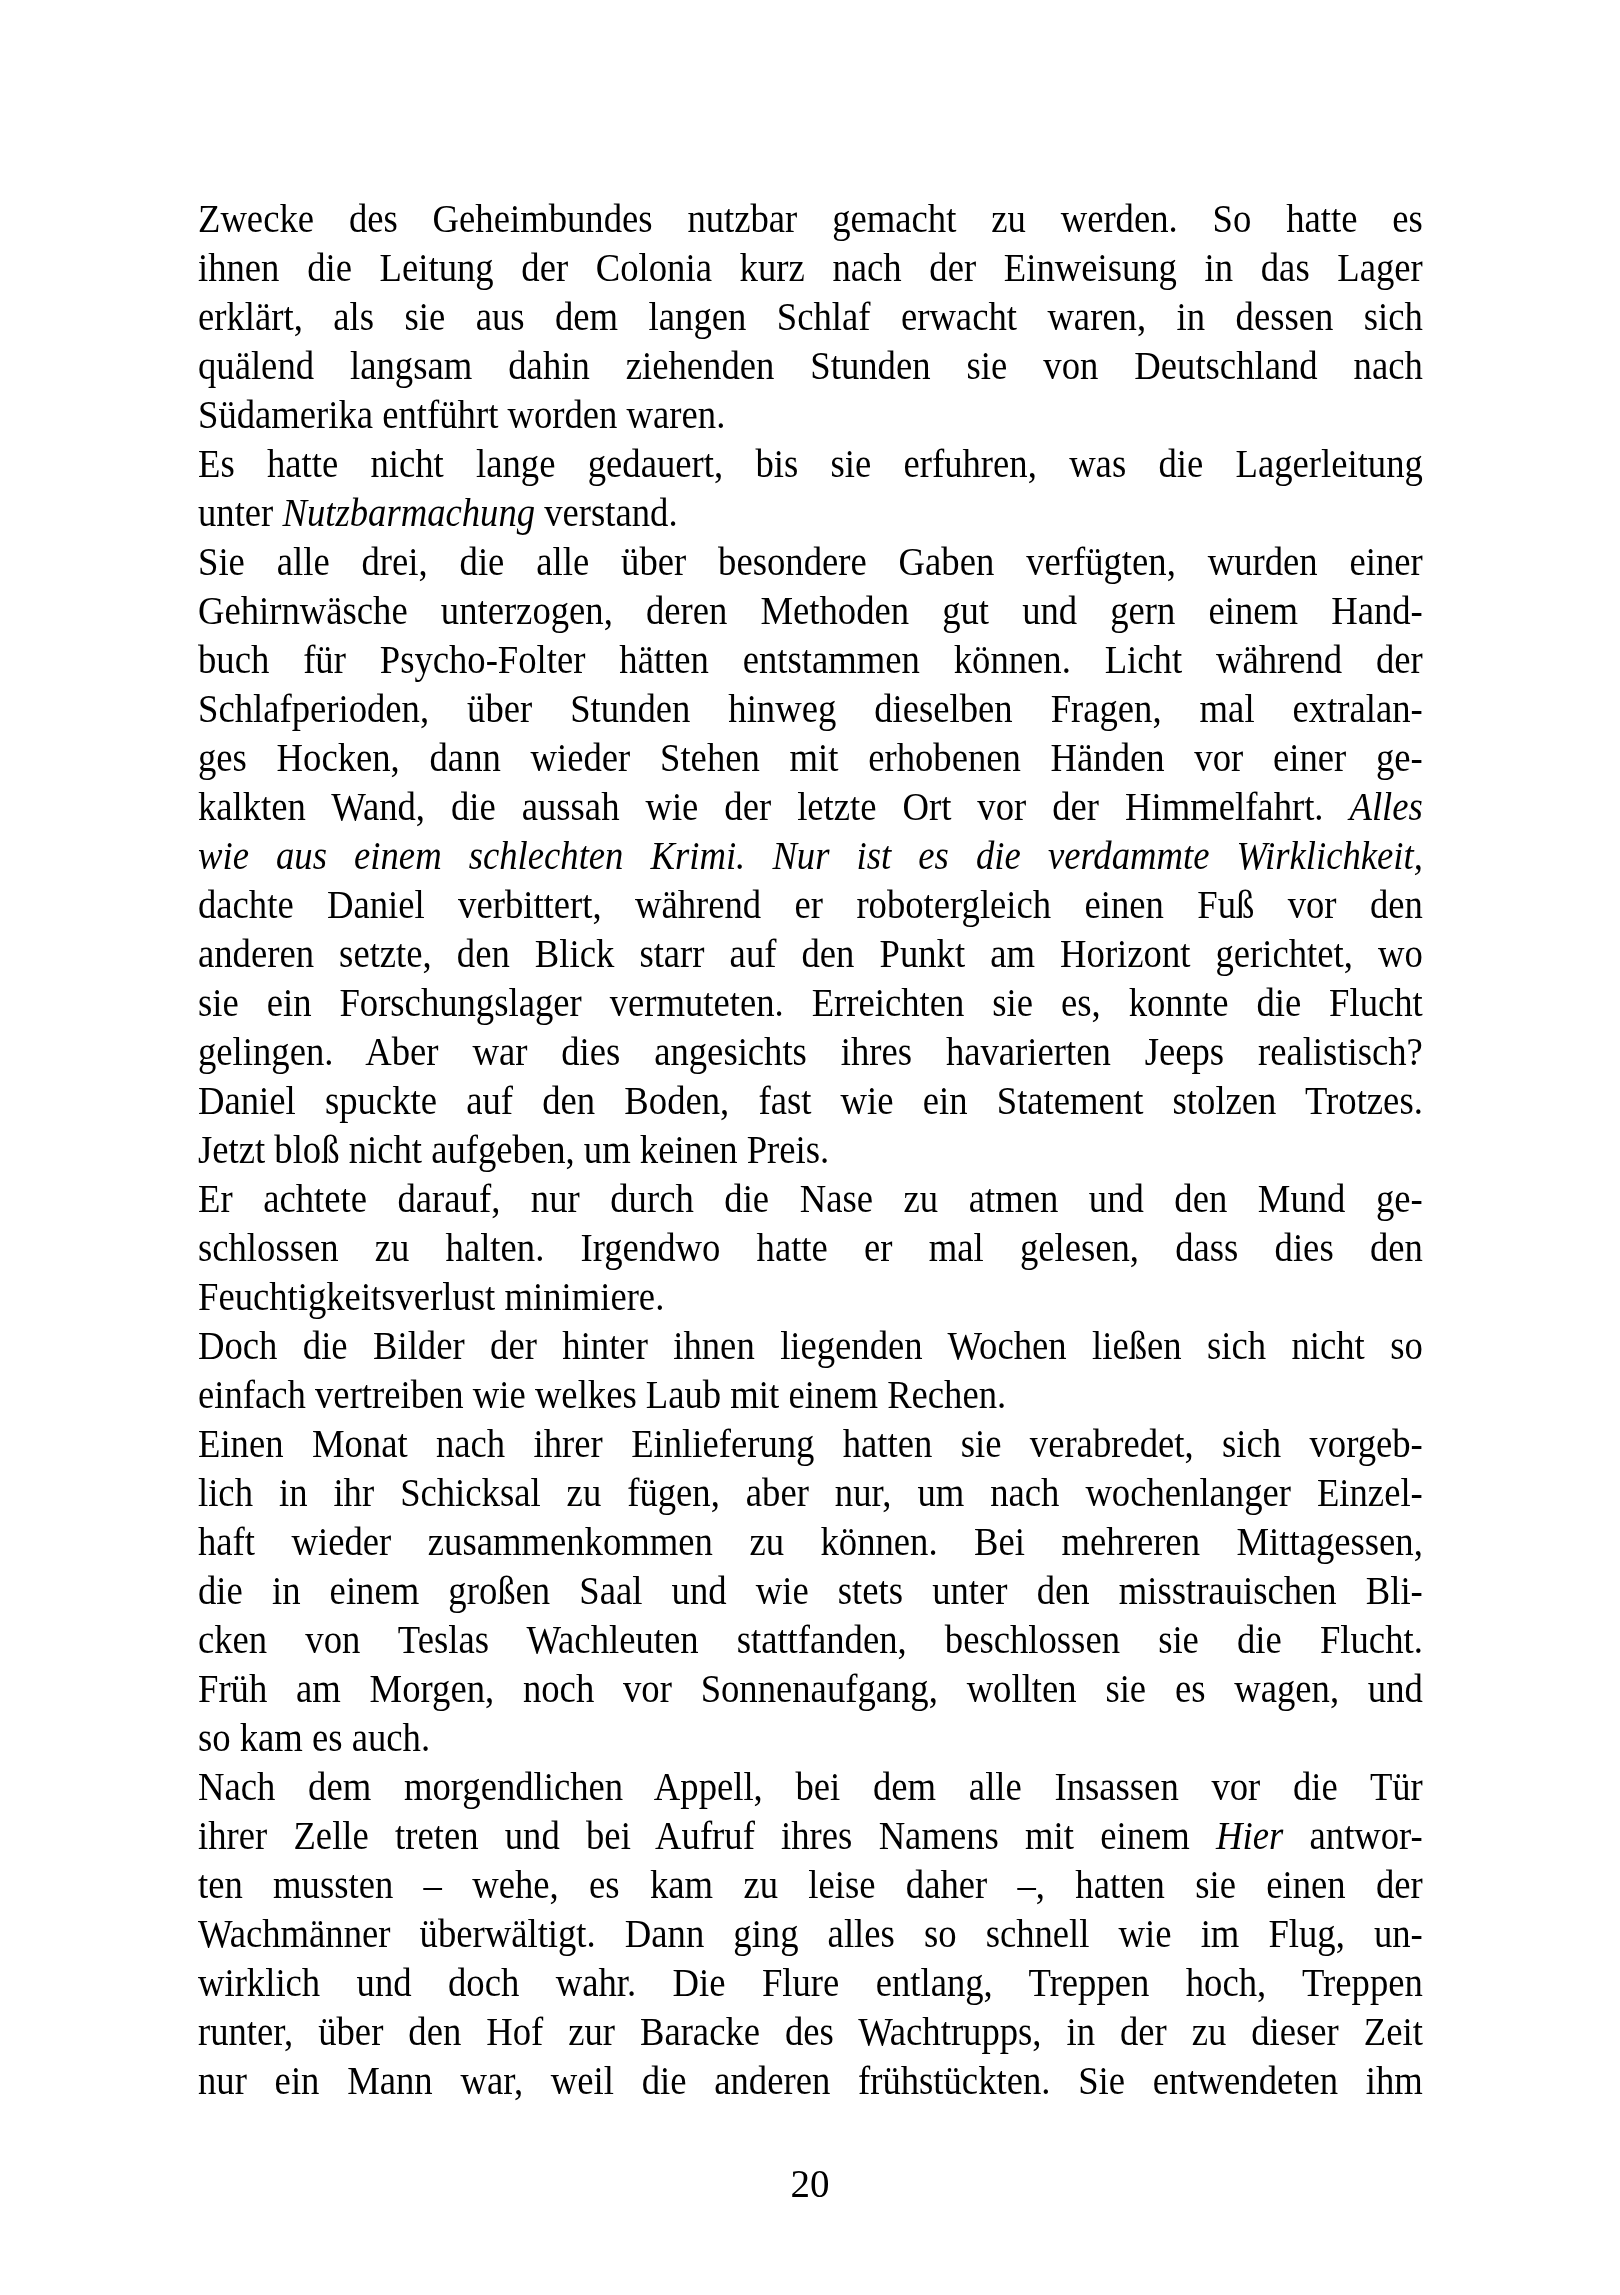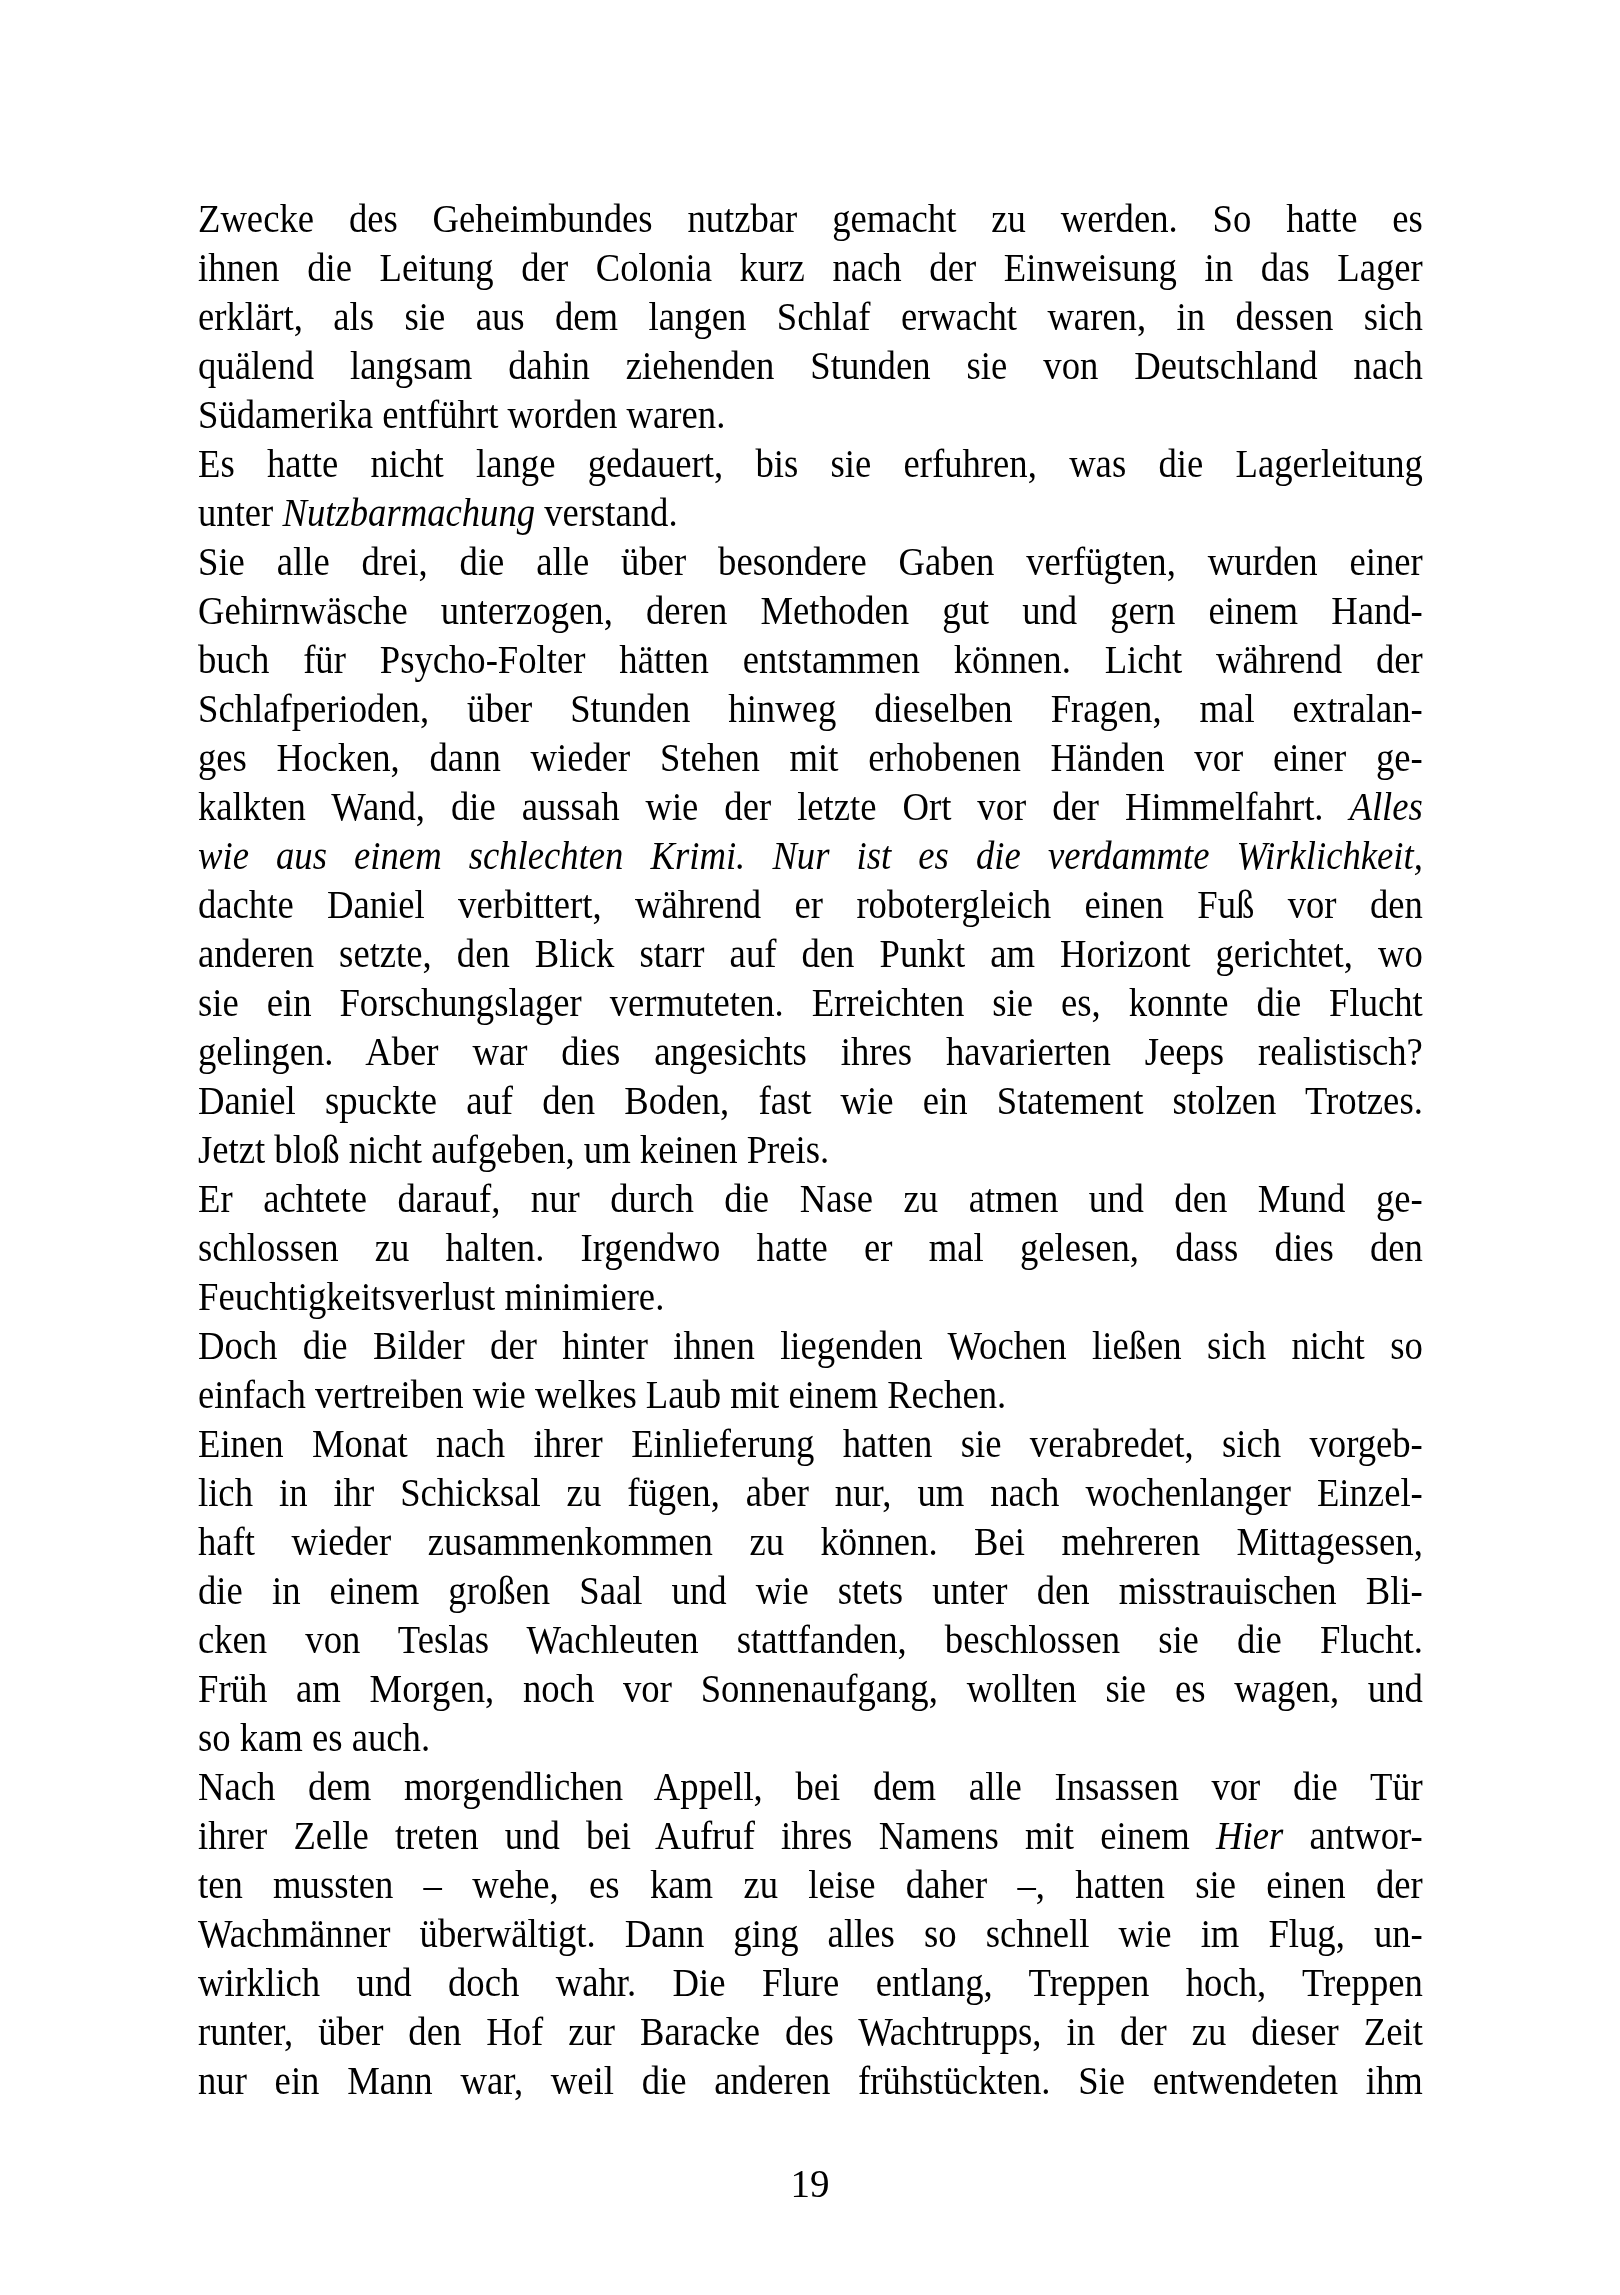--- a/index.html
+++ b/index.html
@@ -94,15 +94,15 @@
       <div class="line j"><span>Früh am Morgen, noch vor Sonnenaufgang, wollten sie es wagen, und</span></div>
       <div class="line"><span>so kam es auch.</span></div>
       <div class="line j"><span>Nach dem morgendlichen Appell, bei dem alle Insassen vor die Tür</span></div>
       <div class="line j"><span>ihrer Zelle treten und bei Aufruf ihres Namens mit einem </span><span class="it">Hier</span><span> antwor-</span></div>
       <div class="line j"><span>ten mussten – wehe, es kam zu leise daher –, hatten sie einen der</span></div>
       <div class="line j"><span>Wachmänner überwältigt. Dann ging alles so schnell wie im Flug, un-</span></div>
       <div class="line j"><span>wirklich und doch wahr. Die Flure entlang, Treppen hoch, Treppen</span></div>
       <div class="line j"><span>runter, über den Hof zur Baracke des Wachtrupps, in der zu dieser Zeit</span></div>
       <div class="line j"><span>nur ein Mann war, weil die anderen frühstückten. Sie entwendeten ihm</span></div>
     </div>
-  <div class="page-number">19</div>
+  <div class="page-number">20</div>
 </div>
 
 
 </body></html>

